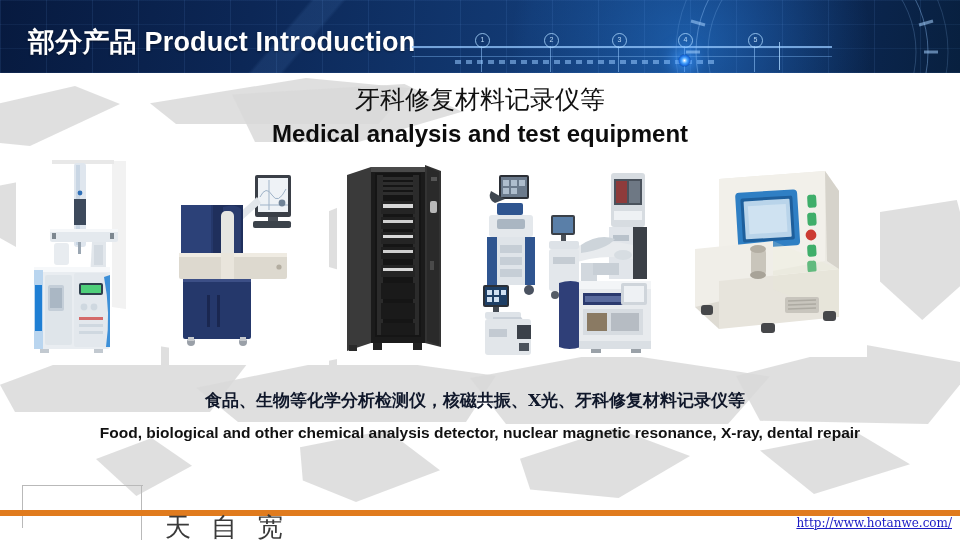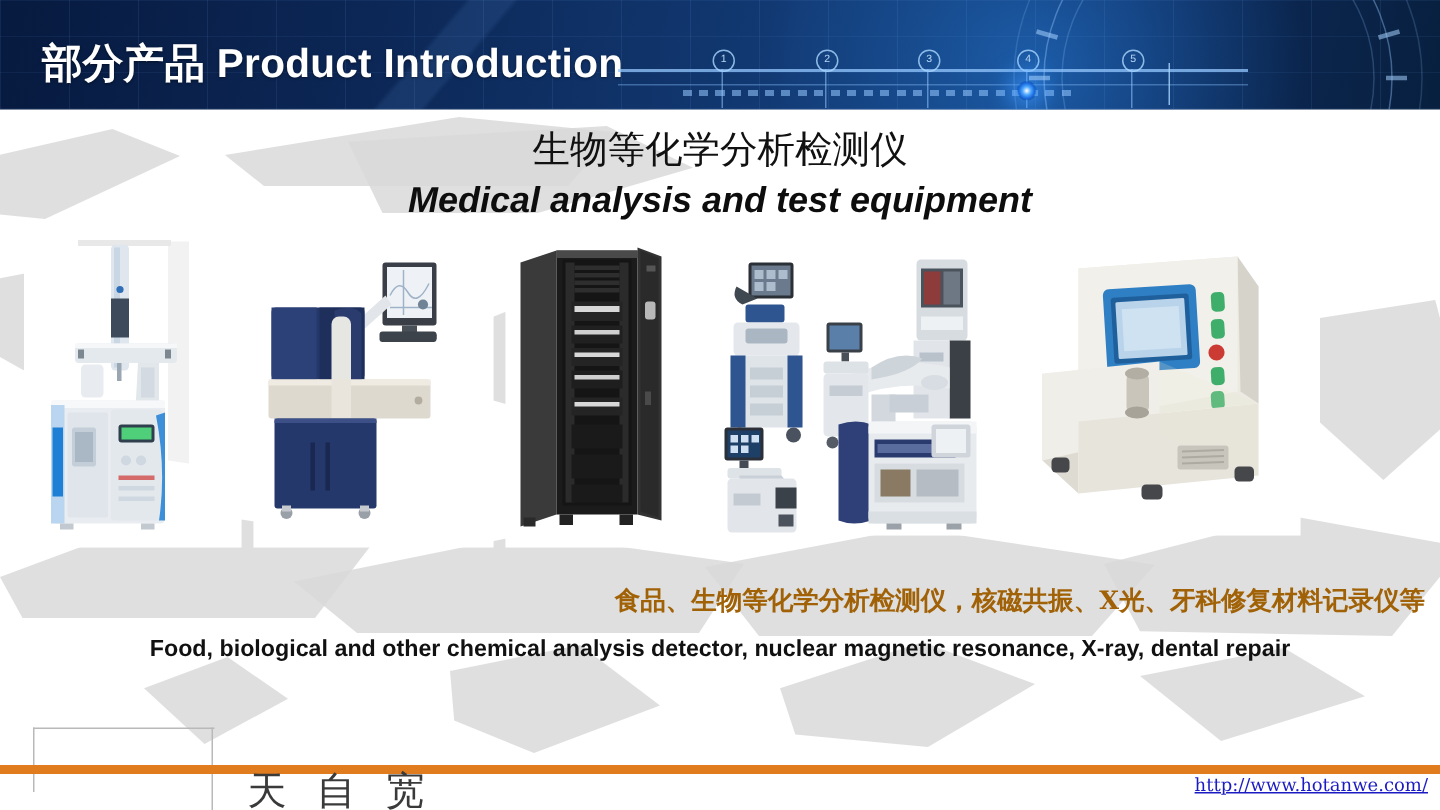--- a/index.html
+++ b/index.html
@@ -143,21 +143,20 @@
   }
   #title-en {
     position: absolute;
     left: 0; top: 120px;
     width: 960px;
     text-align: center;
     font-size: 24px;
     font-weight: bold;
     color: #0d0d0d;
     white-space: nowrap;
-    font-style: italic;
   }
 
   
   #photos {
     position: absolute;
     left: 16px; top: 157px;
     width: 928px; height: 208px;
     display: flex;
     align-items: flex-start;
     gap: 8px;
@@ -178,25 +177,25 @@
   
   .p4 { width: 196px; height: 200px; }
   
   .p5 { width: 190px; height: 200px; }
 
   
   #cap-cn {
     position: absolute;
     left: 0; top: 389px;
     width: 950px;
-    text-align: right;
+    text-align: center;
     font-family: "DejaVu Serif", "Liberation Serif", serif;
     font-weight: bold;
     font-size: 17px;
-    color: #a16207;
+    color: #0f172a;
     white-space: nowrap;
   }
   #cap-en {
     position: absolute;
     left: 30px; top: 421px;
     width: 900px;
     text-align: center;
     font-size: 15.5px;
     font-weight: bold;
     color: #111111;
@@ -319,21 +318,21 @@
         <line x1="32" y1="78" x2="45" y2="86"></line>
         <line x1="19" y1="109" x2="33" y2="113"></line>
         <line x1="14" y1="140" x2="28" y2="140"></line>
         <line x1="19" y1="171" x2="33" y2="167"></line>
         <line x1="32" y1="202" x2="45" y2="194"></line>
         <line x1="53" y1="228" x2="63" y2="218"></line>
       </g>
     </svg>
   </div>
 
-  <div id="title-cn">生物等化学分析检测仪</div>
+  <div id="title-cn">牙科修复材料记录仪等</div>
   <div id="title-en">Medical analysis and test equipment</div>
 
   <div id="photos">
 
     <div class="photo p1">
       <svg viewBox="0 0 145 208" width="145" height="208">
         <rect width="145" height="208" fill="#ffffff"></rect>
 
         <path d="M96 4 L110 4 L110 152 L96 150 Z" fill="#f2f2f2"></path>
         <rect x="36" y="3" width="62" height="4" fill="#e8e8e8"></rect>

